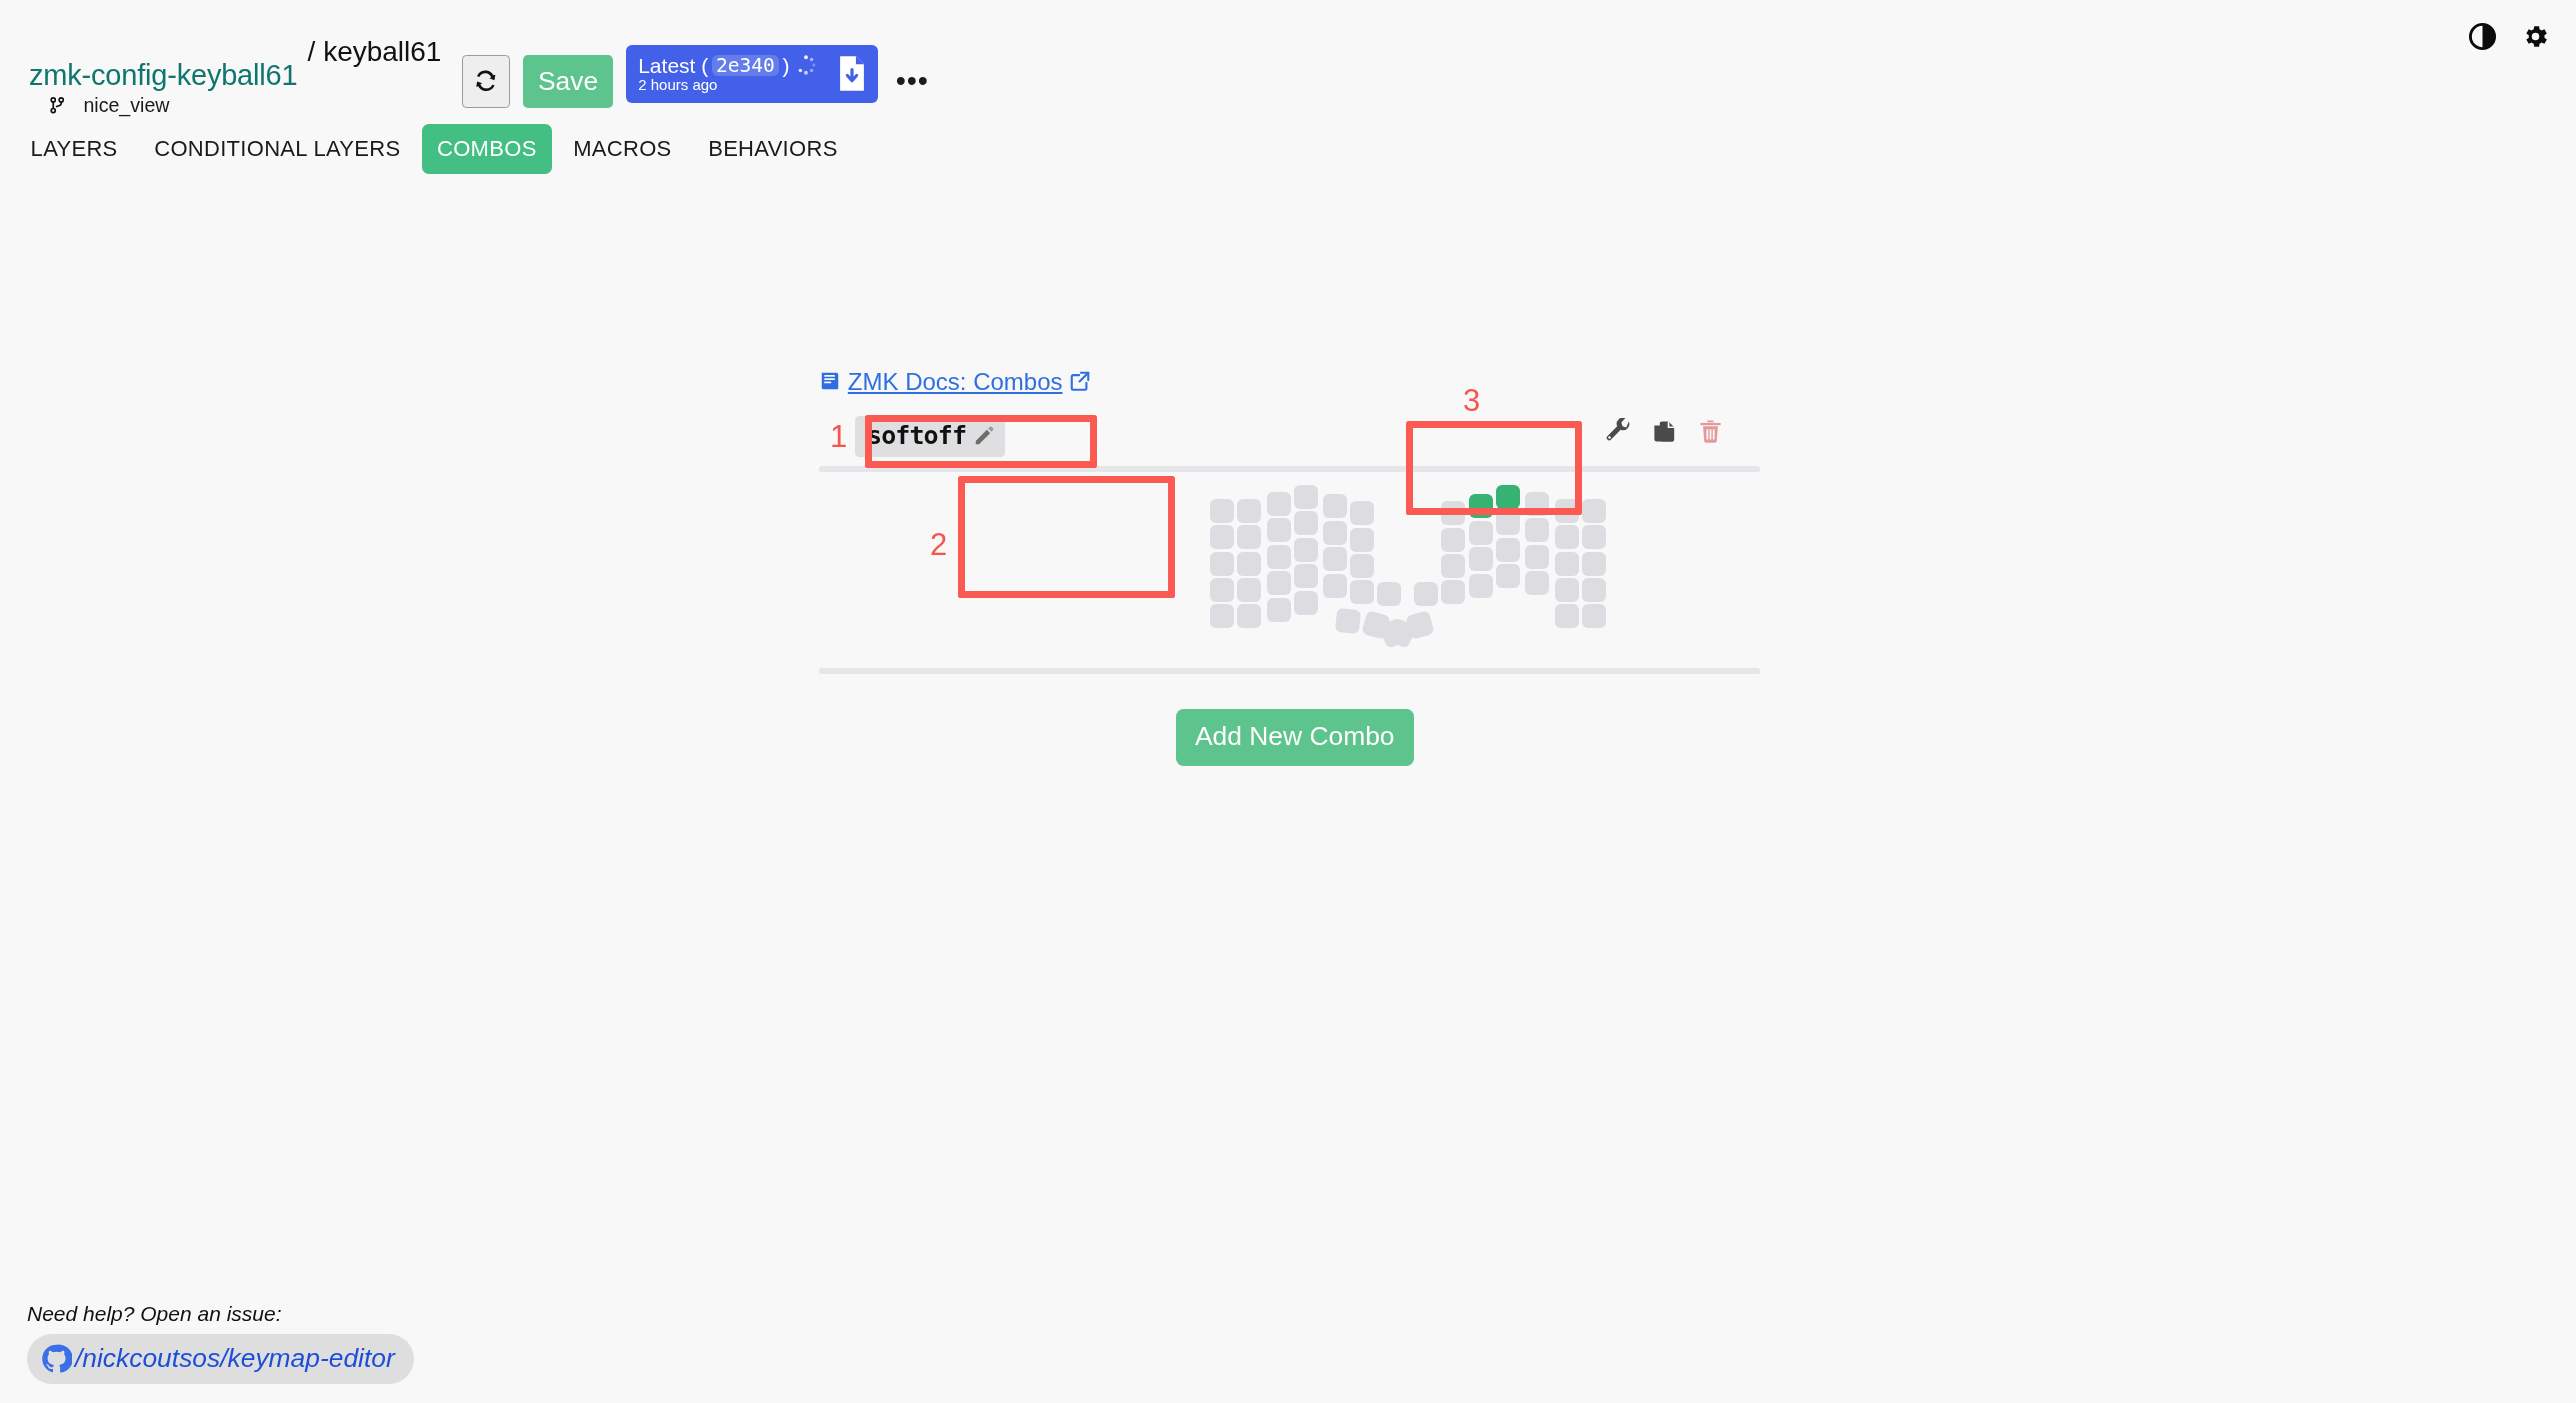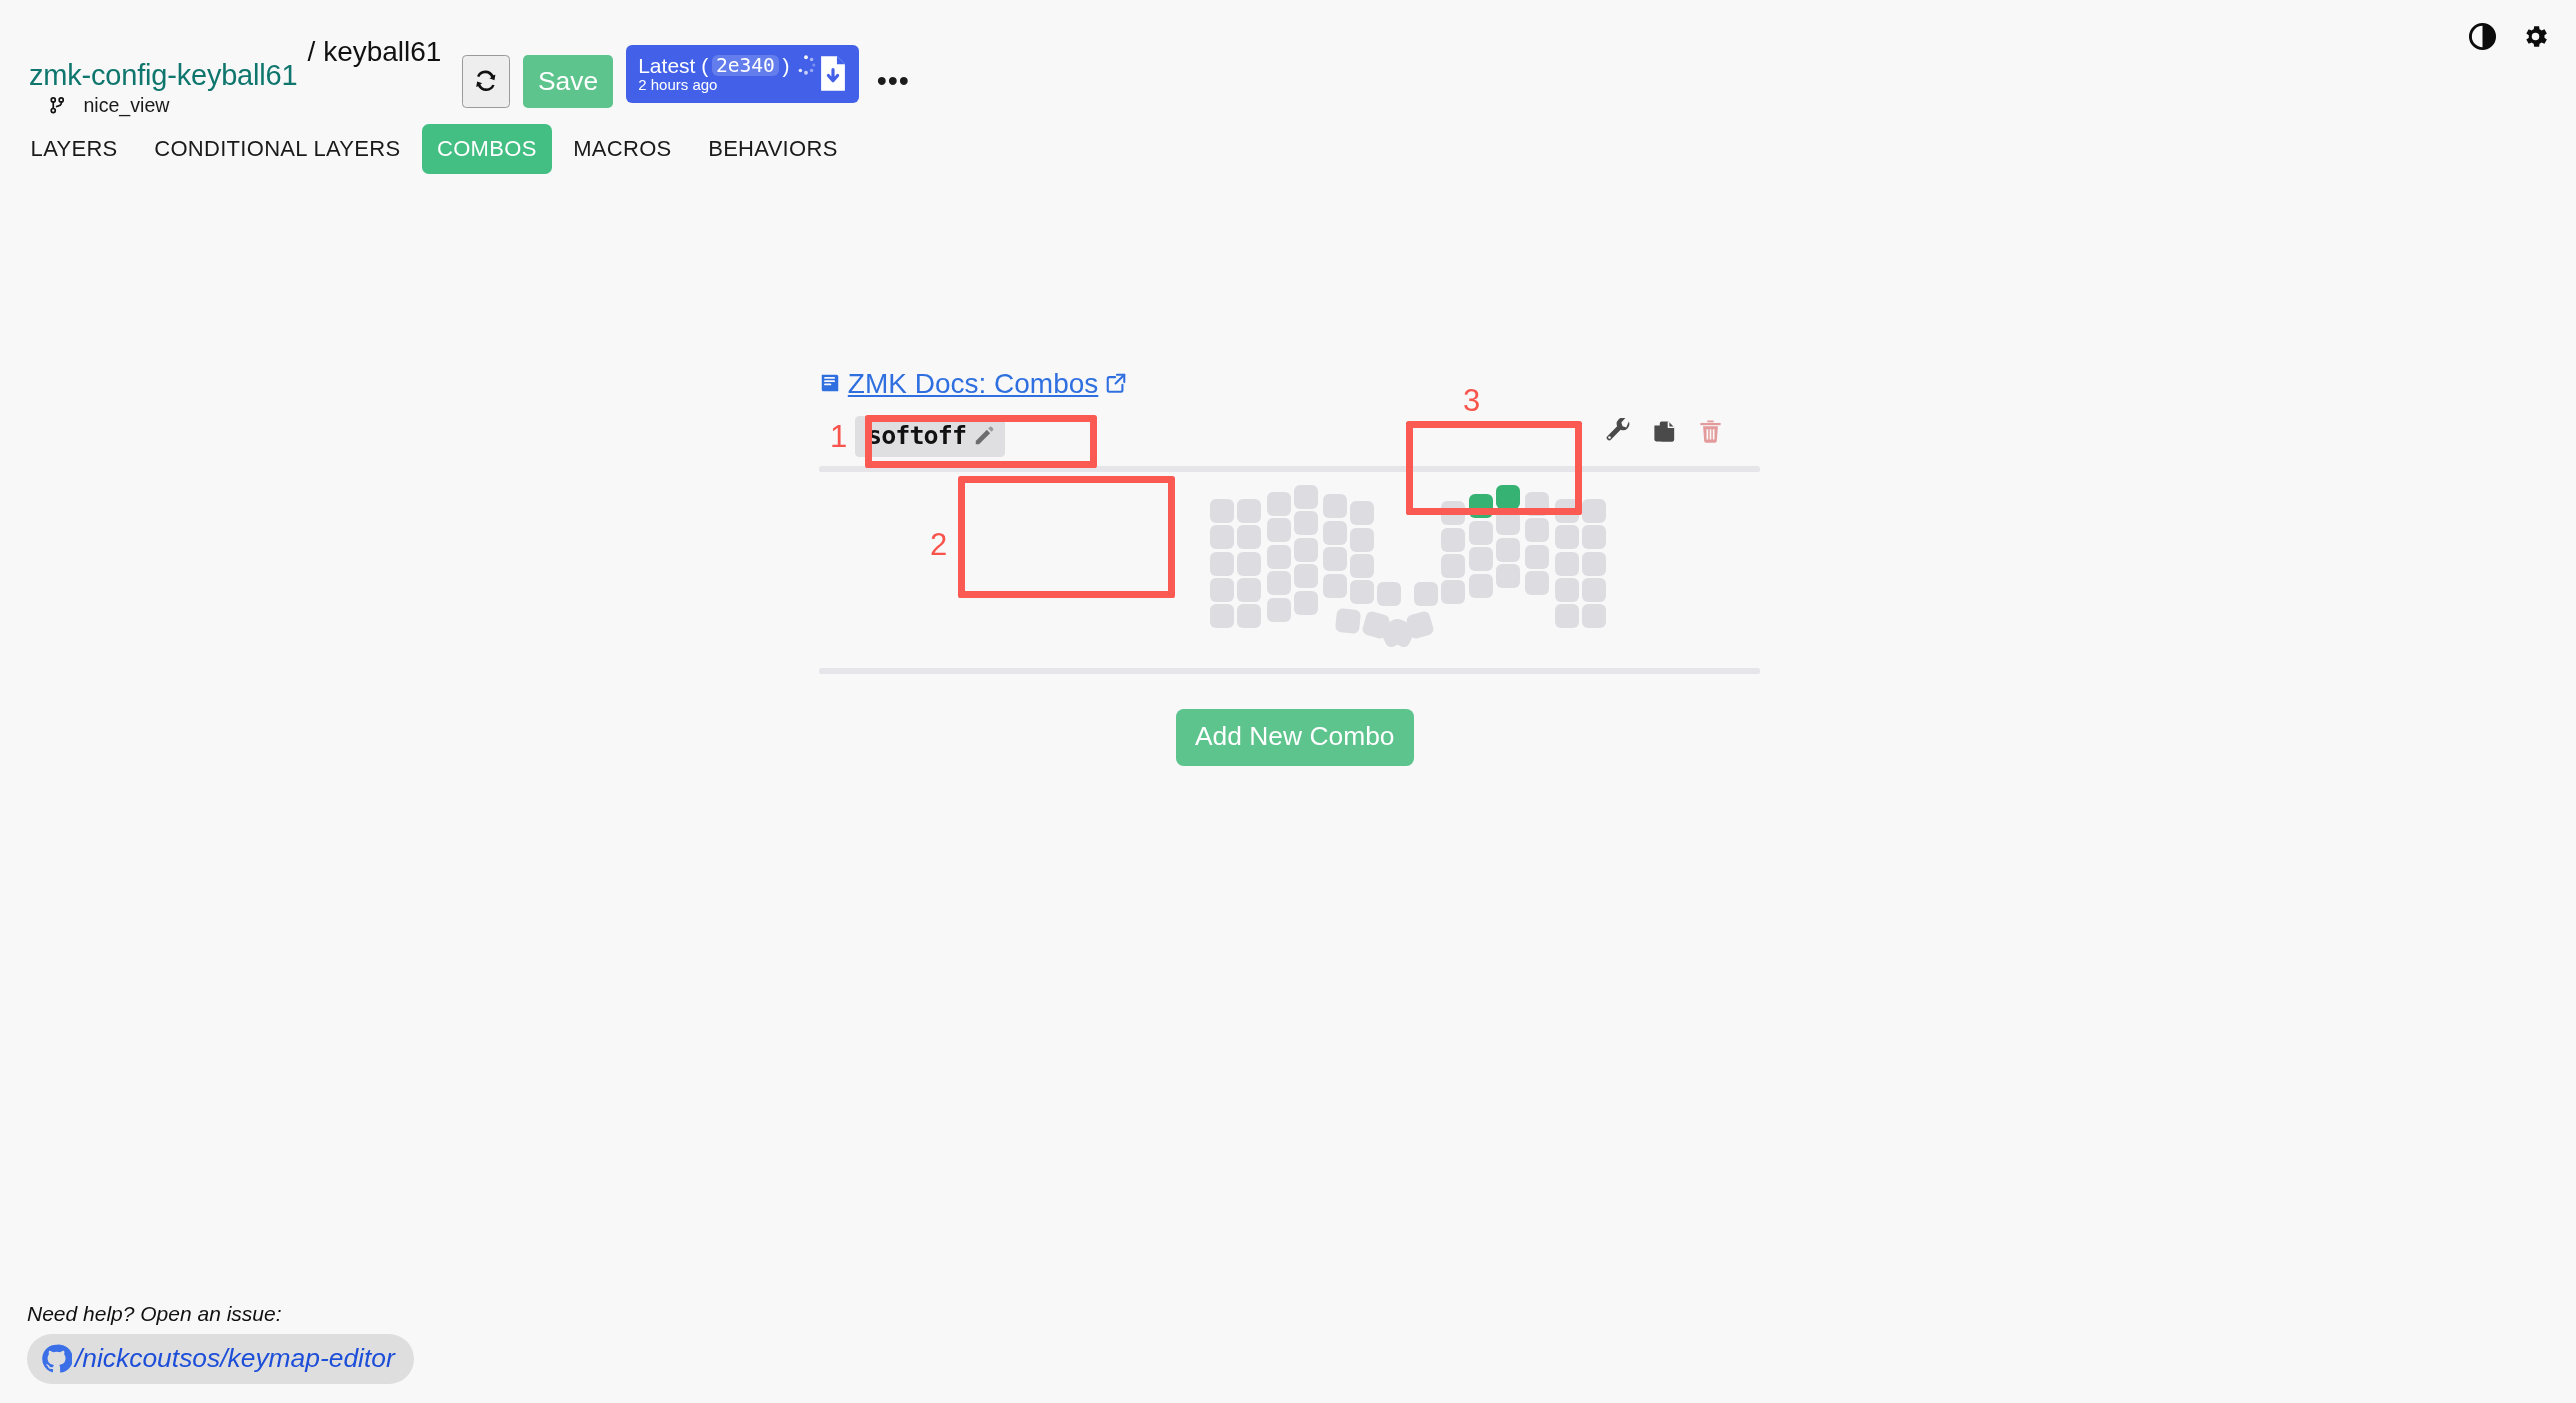--- a/index.html
+++ b/index.html
@@ -78,21 +78,21 @@
     padding: 0 15.3px;
     display: flex; align-items: center; justify-content: center;
   }
   #build-status-panel {
     background: #4361e8;
     border-radius: 6px;
     height: 58px;
     display: flex;
     align-items: center;
     padding: 0 10.2px 0 12px;
-    gap: 0;
+    gap: 19px;
     cursor: pointer;
   }
   #build-status-text { color: #fff; line-height: 1.12; }
   #build-line1 {
     font-size: 21px;
     display: flex; align-items: center; gap: 3.4px;
     white-space: nowrap;
   }
   #build-sha {
     background: rgba(255,255,255,0.18);
@@ -150,21 +150,21 @@
   
   #main-content { position: relative; }
 
   #docs-link-row {
     position: absolute;
     left: 819px; top: 194px;
     display: flex; align-items: center; gap: 6.8px;
   }
   #docs-link {
     color: #2f6fe0;
-    font-size: 28px;
+    font-size: 24px;
     text-decoration: underline;
     cursor: pointer;
     white-space: nowrap;
   }
 
   #combo-panel { position: absolute; left: 819px; top: 237px; width: 941px; }
 
   #combo-header-row {
     position: relative;
     height: 53px;

